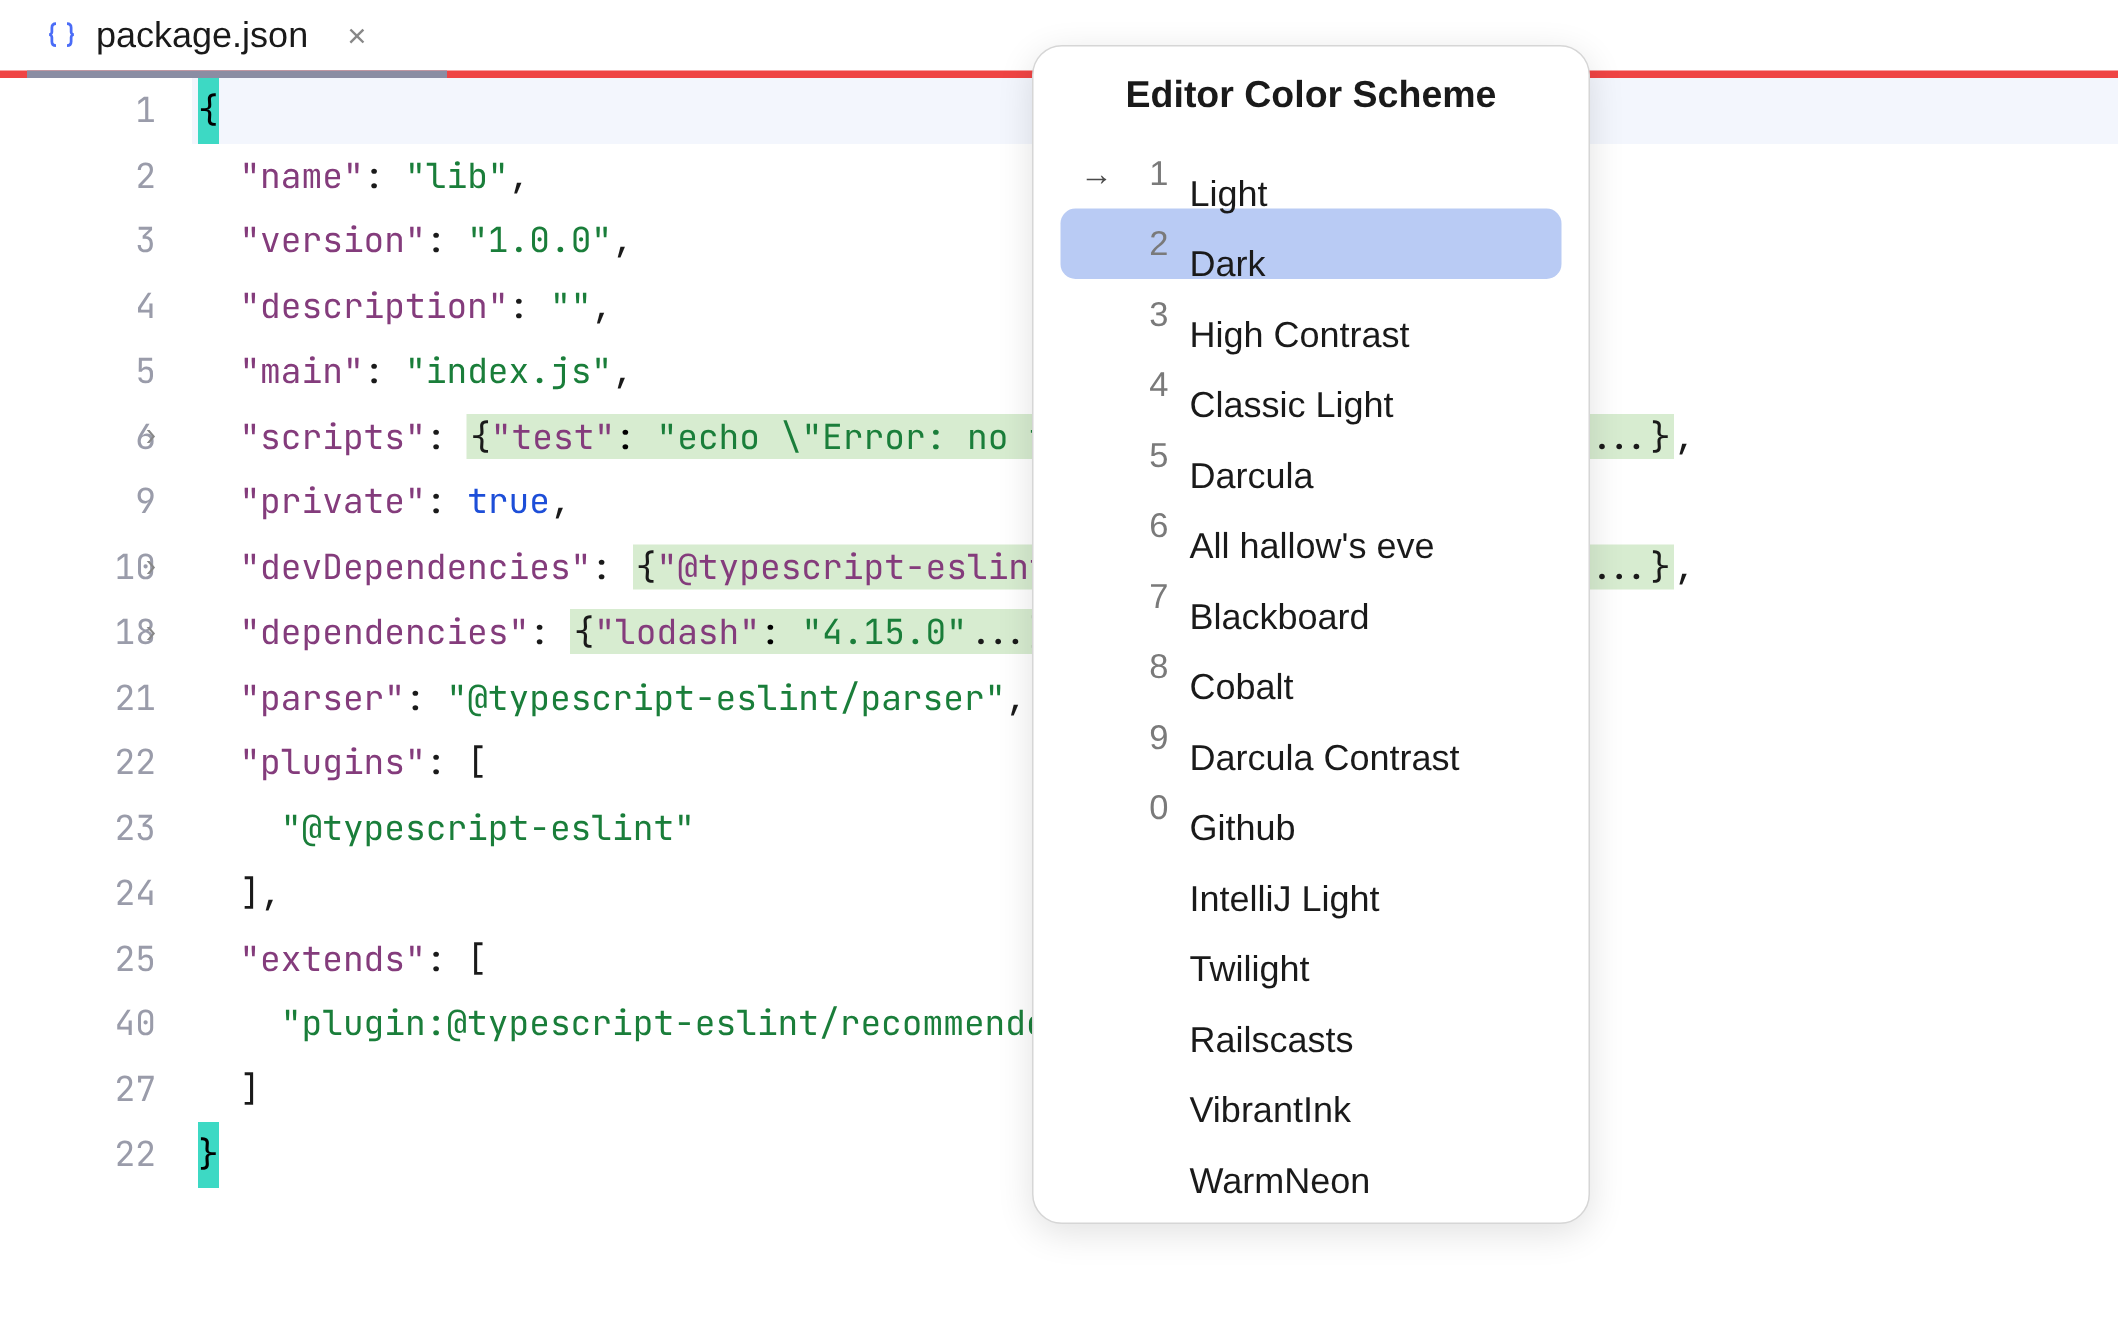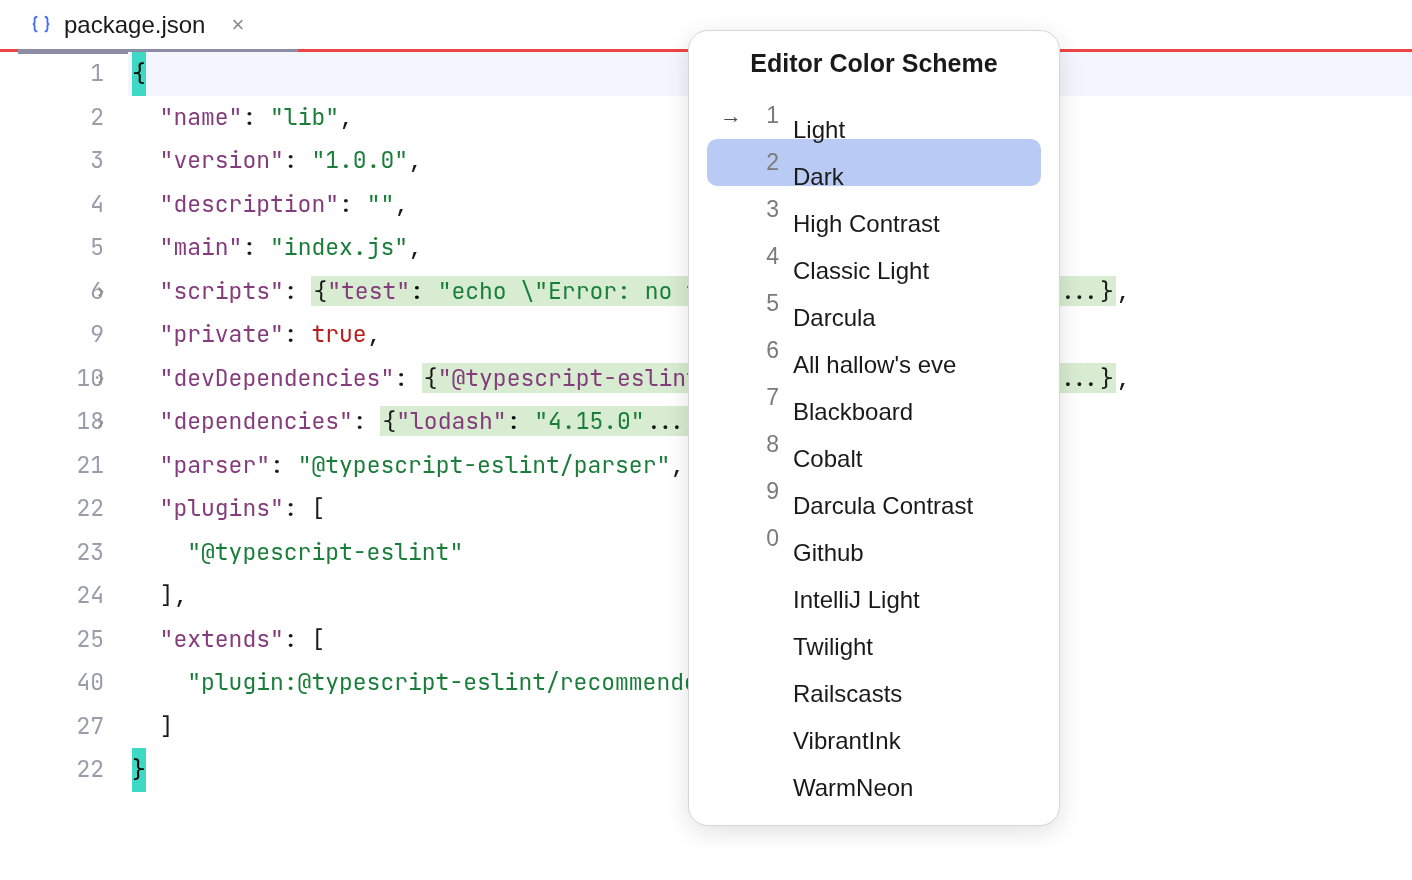--- a/index.html
+++ b/index.html
@@ -8,21 +8,21 @@
       background: #ffffff;
       width: 1412px;
       height: 880px;
       overflow: hidden;
       position: relative;
     }
     .tab-bar {
       display: flex;
       align-items: center;
       height: 52px;
-      border-bottom: 3px solid #ef4444;
+      border-bottom: 5px solid #ef4444;
       padding-left: 18px;
       text-align: right;
     }
     .tab {
       display: flex;
       align-items: center;
       gap: 12px;
       padding: 0 12px;
       height: 100%;
       position: relative;
@@ -89,33 +89,33 @@
     }
     .line-highlight { background: #f3f6fd; }
     .cursor-caret {
       display: inline-block;
       width: 14px;
       background: #3dd9c4;
     }
     .key { color: #843c7c; }
     .string { color: #1a7e3a; }
     .punct { color: #1a1a1a; }
-    .bool { color: #b91c1c; }
+    .bool { color: #1d4ed8; }
     .folded-bg { background: #d7ecd0; padding: 0 2px; }
 
     .popup {
       position: absolute;
       top: 30px;
       left: 688px;
       width: 372px;
       background: #fff;
       border: 1px solid #d6d6d6;
       border-radius: 20px;
       box-shadow: 0 6px 24px rgba(0,0,0,0.12);
-      padding-bottom: 28px;
+      padding-bottom: 18px;
       overflow: hidden;
     }
     .popup-title {
       text-align: center;
       font-size: 25px;
       font-weight: 600;
       padding: 18px 0 14px;
       color: #1a1a1a;
     }
     .popup-list {

